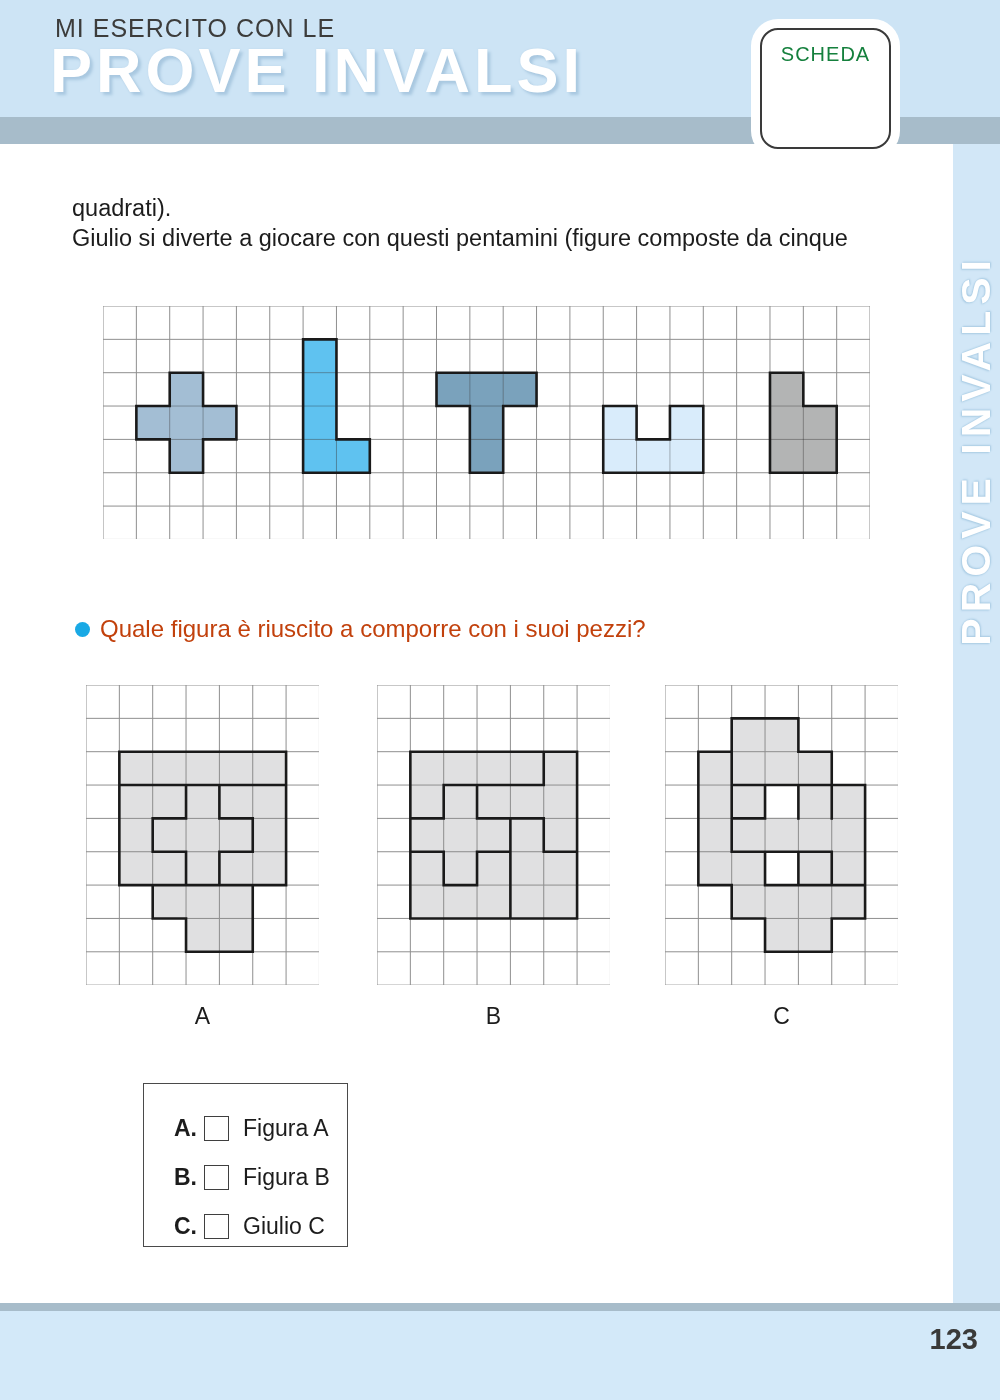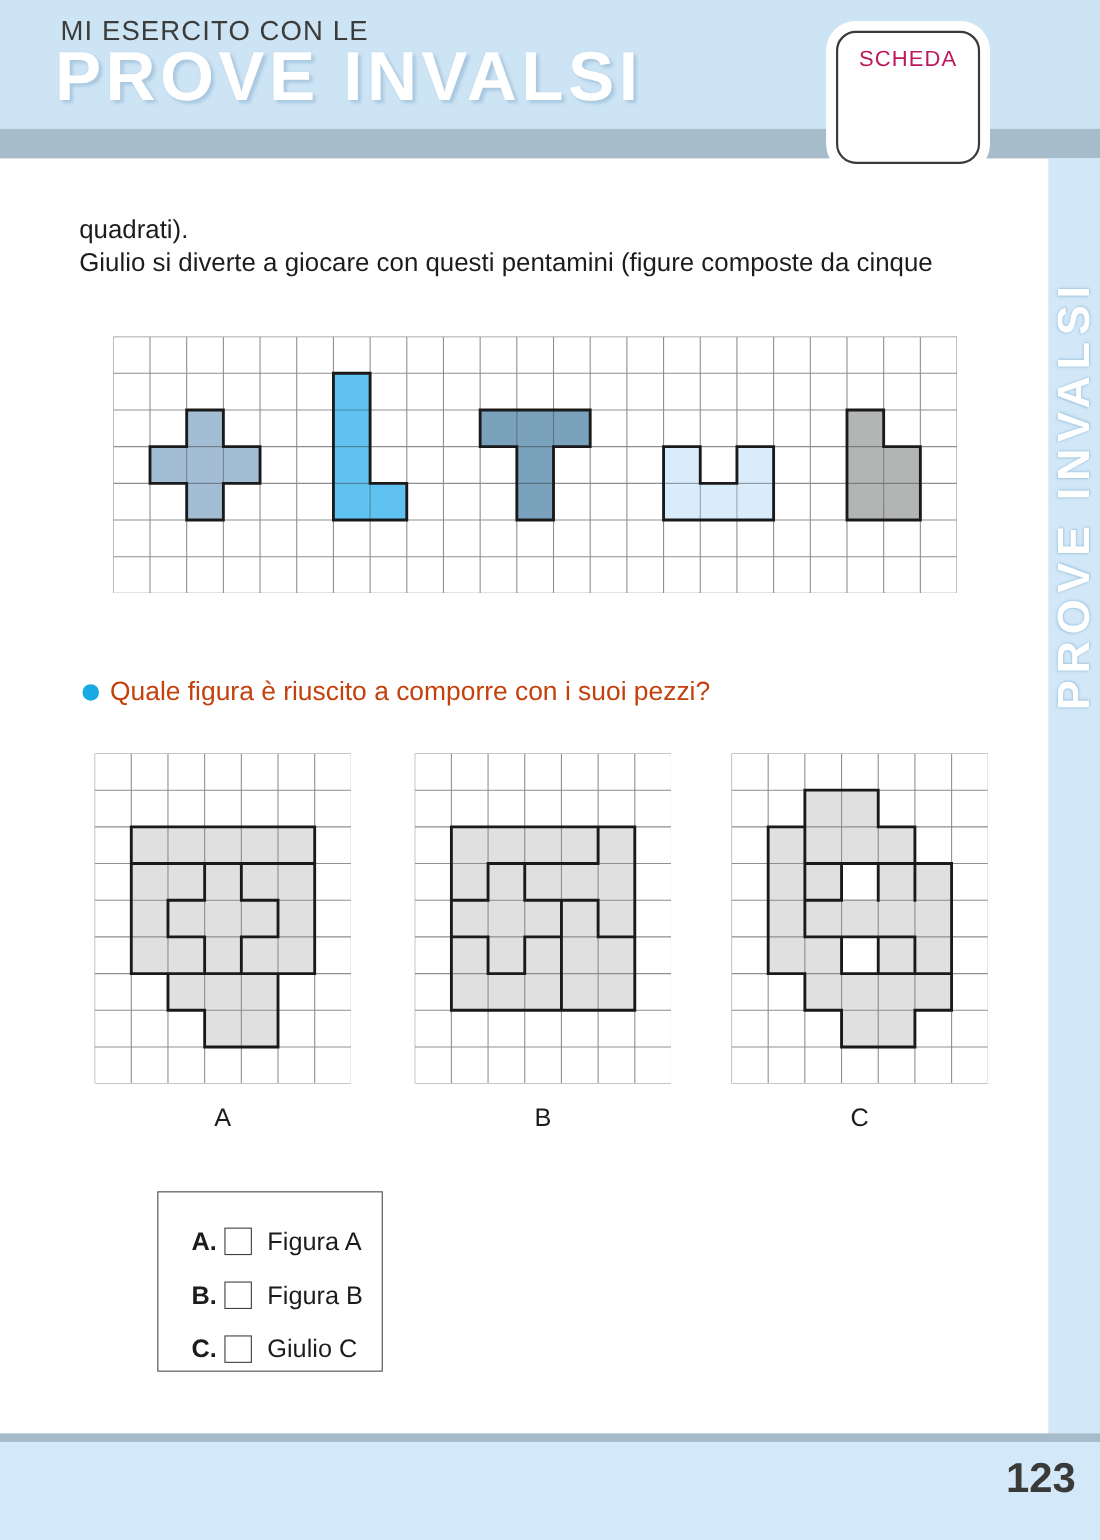--- a/index.html
+++ b/index.html
@@ -9,21 +9,21 @@
   
   .header{position:absolute;left:0;top:0;width:1000px;height:117px;background:#cde4f5;}
   .kicker{position:absolute;left:55px;top:14px;font-size:25px;color:#3c3c3b;letter-spacing:1px;}
   .title{position:absolute;left:50px;top:34px;font-size:63px;font-weight:700;color:#ffffff;
          letter-spacing:4px;text-shadow:3px 3px 3px #a9c8e0, 0 0 2px #bcd6ea;}
   .band{position:absolute;left:0;top:117px;width:1000px;height:27px;background:#a7bcca;}
 
   .scheda{position:absolute;left:760px;top:28px;width:127px;height:117px;background:#fff;
           border:2.5px solid #3a3a3a;border-radius:18px;box-shadow:0 0 0 9px #ffffff;
           text-align:center;z-index:5;}
-  .scheda-label{font-size:20px;color:#be185d;margin-top:13px;letter-spacing:1px;}
+  .scheda-label{font-size:20px;color:#15803d;margin-top:13px;letter-spacing:1px;}
   .scheda-num{font-size:60px;font-weight:700;color:#a2bdd0;line-height:1.05;margin-top:-2px;}
 
   
   .sideband{position:absolute;left:953px;top:144px;width:47px;height:1159px;background:#d2e7f7;}
   .side-text-wrap{position:absolute;left:953px;top:195px;width:47px;height:510px;
                   display:flex;align-items:center;justify-content:center;}
   .side-text{writing-mode:vertical-rl;transform:rotate(180deg);font-size:41px;font-weight:700;
              letter-spacing:6px;color:#ffffff;white-space:nowrap;
              text-shadow:1px 1px 2px #a9cbe3,-1px -1px 2px #a9cbe3,0 0 1px #9fc4df;}
 
@@ -52,21 +52,21 @@
               border:1.5px solid #4a4a4a;box-sizing:border-box;padding-top:20px;}
   .answer-row{display:flex;align-items:center;height:49px;margin-left:30px;}
   .answer-letter{font-size:23px;font-weight:700;color:#1c1c1c;width:30px;}
   .checkbox{width:25px;height:25px;border:1.5px solid #3f3f3f;background:#fff;margin-right:14px;
             box-sizing:border-box;}
   .answer-label{font-size:23px;color:#1c1c1c;white-space:nowrap;}
 
   
   .footer-band{position:absolute;left:0;top:1303px;width:1000px;height:8px;background:#a7bcca;}
   .footer{position:absolute;left:0;top:1311px;width:1000px;height:89px;background:#d3e9f9;}
-  .page-num{position:absolute;right:22px;top:12px;font-size:38px;font-weight:700;color:#3a3a39;}
+  .page-num{position:absolute;right:22px;top:12px;font-size:29px;font-weight:700;color:#3a3a39;}
 </style>
 </head>
 <body>
 
 <div class="page">
 
   <div class="header">
     <div class="kicker">MI ESERCITO CON LE</div>
     <div class="title">PROVE INVALSI</div>
   </div>

